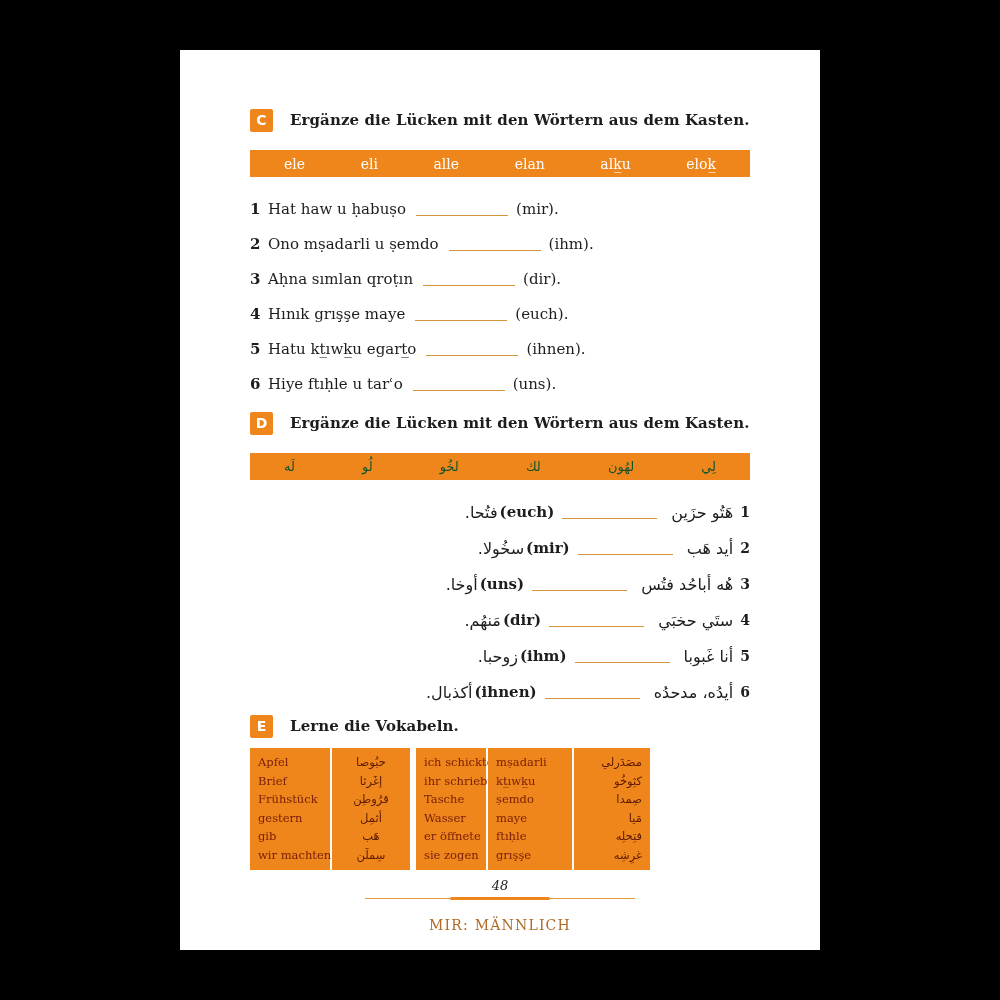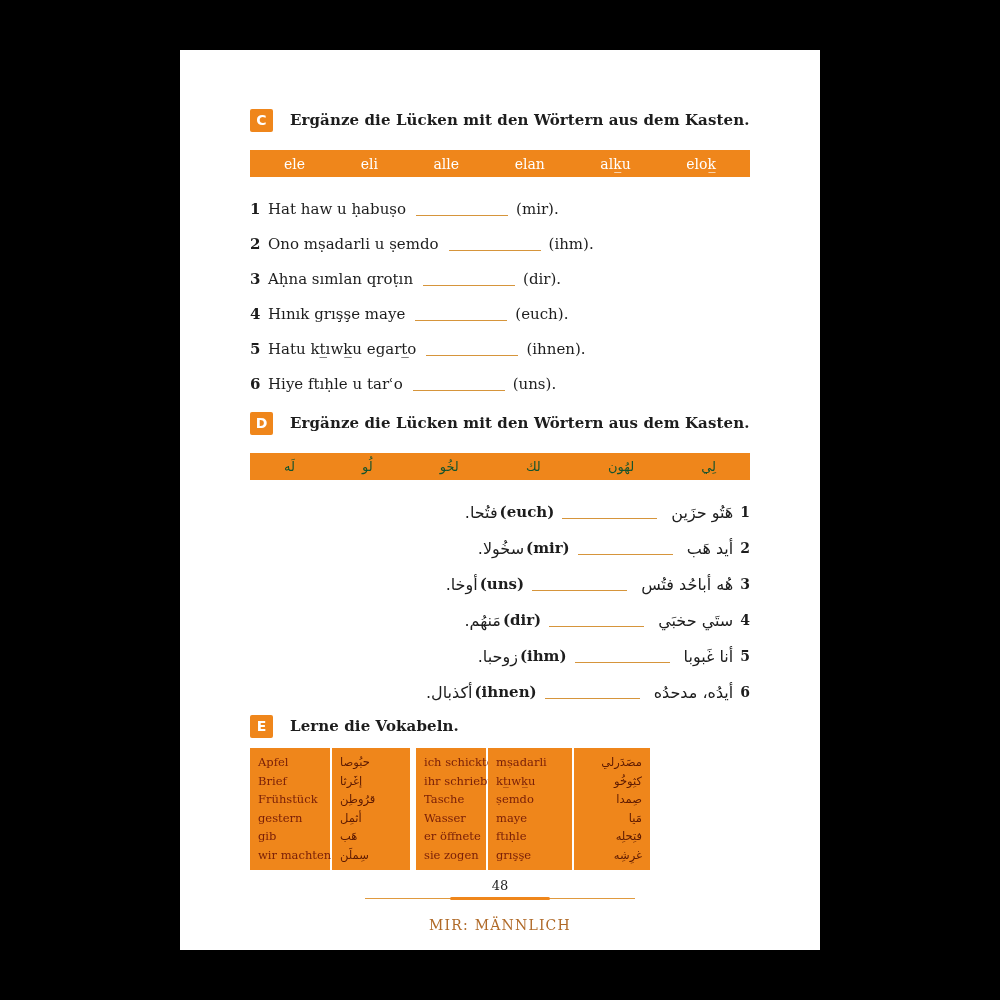--- a/index.html
+++ b/index.html
@@ -35,28 +35,28 @@
   .syriac{font-family:"DejaVu Sans",sans-serif;direction:rtl;unicode-bidi:isolate;
           font-size:16px;color:#1d1d1d;}
   .word-box .syriac{color:#14532d;font-size:13px;text-align:center;}
 
   .vocab{display:flex;margin-top:10px;}
   .vcell{background:#EF861B;color:#7A2008;font-size:11.5px;line-height:18.5px;
          padding:5px 0 6px 0;font-family:"DejaVu Serif",serif;}
   .vcell .line{display:block;padding:0 8px;white-space:nowrap;}
   .v-ger1{width:80px;margin-right:2px;}
   .v-tra1{width:85px;margin-right:2px;}
-  .v-syr1{width:78px;margin-right:6px;text-align:left;}
+  .v-syr1{width:78px;margin-right:6px;text-align:center;}
   .v-ger2{width:70px;margin-right:2px;}
   .v-tra2{width:84px;margin-right:2px;}
   .v-syr2{width:76px;text-align:right;}
   .vcell .syriac{font-size:11.5px;color:#5d1a02;}
 
   .footer{margin-top:8px;text-align:center;}
-  .pageno{font-size:13px;color:#222;}
+  .pageno{font-size:13px;color:#222;font-style:italic;}
   .rule{position:relative;width:270px;height:3px;margin:4px auto 0 auto;}
   .rule .thin{position:absolute;left:0;right:0;top:1px;height:1px;background:#E09A3F;}
   .rule .thick{position:absolute;left:85px;width:100px;top:0;height:3px;background:#EF861B;
                border-radius:2px;}
   .chapter{margin-top:17px;font-size:14px;color:#B06A28;letter-spacing:1.2px;}
 </style>
 </head>
 <body>
 
 <div class="page">

